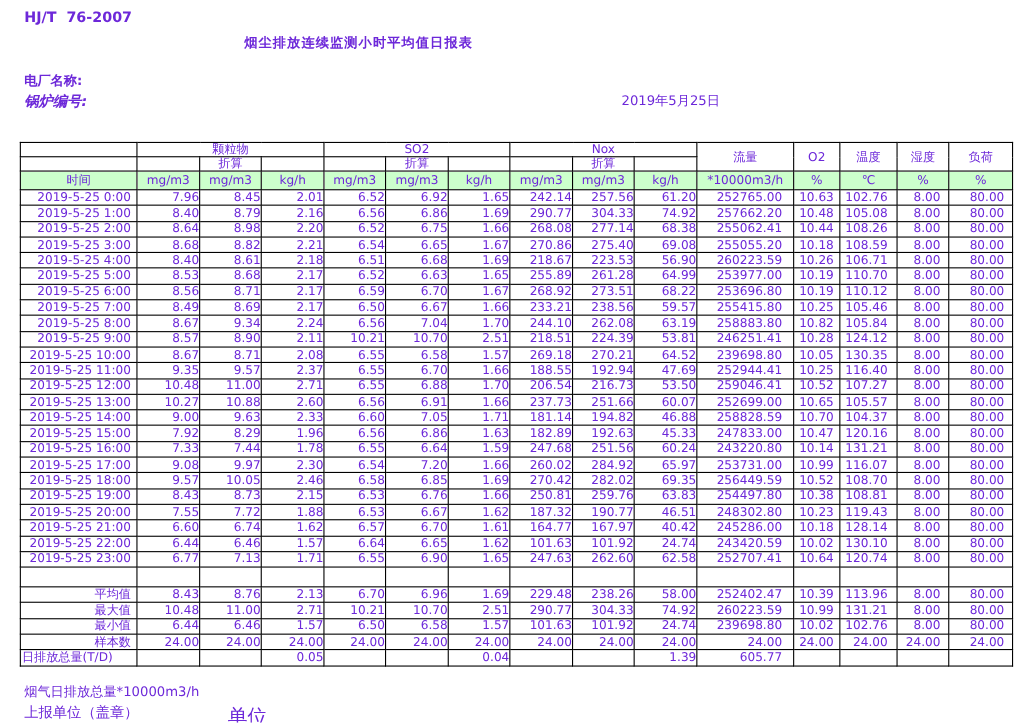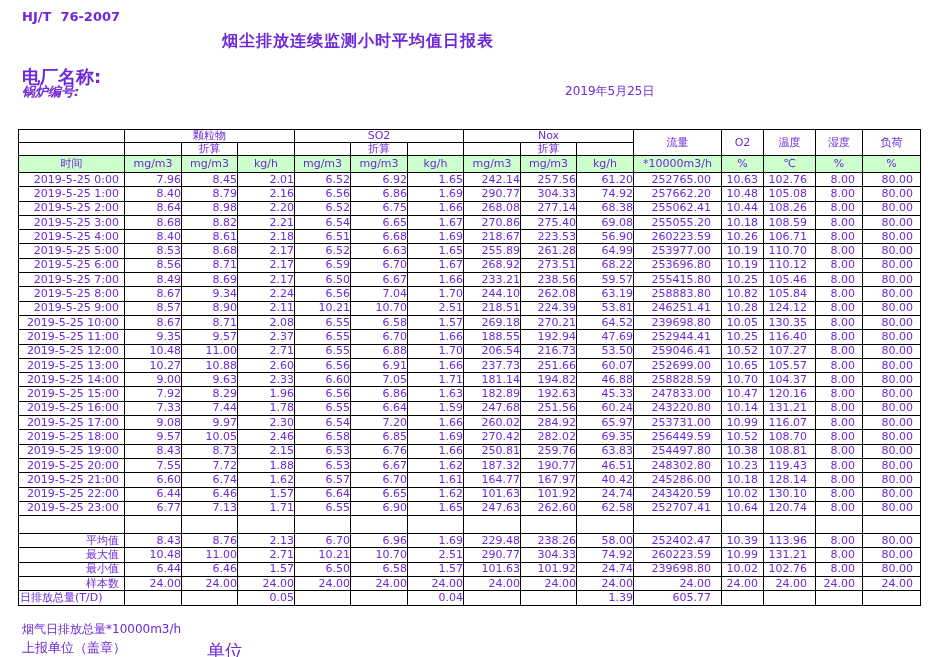--- a/index.html
+++ b/index.html
@@ -2,22 +2,22 @@
 <html><head>
 <meta charset="utf-8">
 <style>
   html,body { margin:0; padding:0; background:#ffffff; }
   .page {
     position:relative; width:940px; height:657px; background:#ffffff;
     font-family:"DejaVu Sans","Liberation Sans",sans-serif; color:#6d28d9;
     overflow:hidden;
   }
   .code { position:absolute; left:22px; top:9px; font-size:13px; font-weight:bold; white-space:pre; }
-  .title { position:absolute; left:222px; top:31px; font-size:16px; font-weight:bold; letter-spacing:1px; }
-  .plant-label { position:absolute; left:22px; top:65px; font-size:18px; font-weight:bold; }
+  .title { position:absolute; left:222px; top:31px; font-size:12px; font-weight:bold; letter-spacing:1px; }
+  .plant-label { position:absolute; left:22px; top:65px; font-size:12px; font-weight:bold; }
   .boiler-label { position:absolute; left:22px; top:83px; font-size:13px; font-weight:bold;font-style:italic; }
   .report-date { position:absolute; left:565px; top:83px; font-size:12px; }
 
   table.report {
     position:absolute; left:18px; top:117px;
     border-collapse:collapse; table-layout:fixed;
     font-size:11px; line-height:12px;margin-top:12px;
   }
   table.report th, table.report td {
     border:1px solid #000; padding:0; margin:0;

